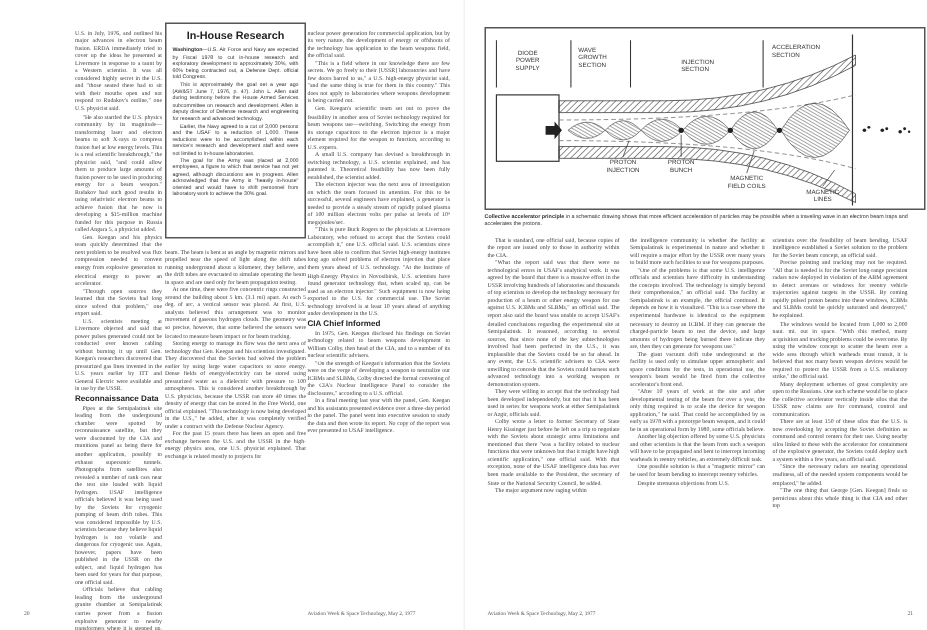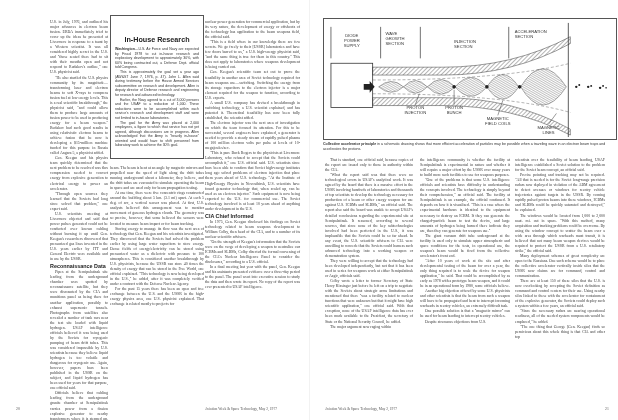--- a/index.html
+++ b/index.html
@@ -1,21 +1,21 @@
 <!DOCTYPE html>
 <html><head>
 <meta charset="utf-8">
 <style>
   html, body { margin:0; padding:0; background:#ffffff; }
   body { width:618px; height:420px; position:relative; overflow:hidden; font-family:"Liberation Serif", serif; color:#2a2a2a; }
   .col { position:absolute; font-size:3.9px; line-height:5.05px; text-align:justify; color:#3a3a3a; }
   .col p { margin:0; text-indent:5px; }
   .col p.noind { text-indent:0; }
   .subhead { font-family:"Liberation Sans", sans-serif; font-weight:bold; font-size:5.4px; line-height:8px; color:#222; margin:1px 0 1px 0; text-indent:0 !important; }
-  .sidebar { position:absolute; left:110px; top:15px; width:94px; height:144px; border:0.8px solid #555; padding:18px 4px; box-sizing:border-box; font-family:"Liberation Sans", sans-serif; font-size:3.5px; line-height:4.6px; color:#333; text-align:justify; }
+  .sidebar { position:absolute; left:110px; top:15px; width:94px; height:144px; border:0.8px solid #555; padding:2px 4px; box-sizing:border-box; font-family:"Liberation Sans", sans-serif; font-size:3.5px; line-height:4.6px; color:#333; text-align:justify; }
   .sidebar h3 { margin:1px 0 3px 0; text-align:center; font-size:7.2px; line-height:9px; font-weight:bold; color:#222; }
   .sidebar p { margin:0; text-indent:5px; }
   .sidebar p.noind { text-indent:0; }
   .dateline { font-weight:bold; }
   .diagram { position:absolute; left:323px; top:18px; width:294px; height:122px; border:0.8px solid #555; box-sizing:border-box; background:#fff; }
   .diagram svg { width:100%; height:100%; display:block; }
   .caption { position:absolute; left:323px; top:142px; width:292px; font-family:"Liberation Sans", sans-serif; font-size:3.6px; line-height:5px; color:#333; }
   .caption b { font-weight:bold; }
   .footer { position:absolute; top:407px; font-size:3.6px; color:#555; font-family:"Liberation Serif", serif; }
   .pageno { position:absolute; top:407px; font-size:3.8px; color:#555; }

